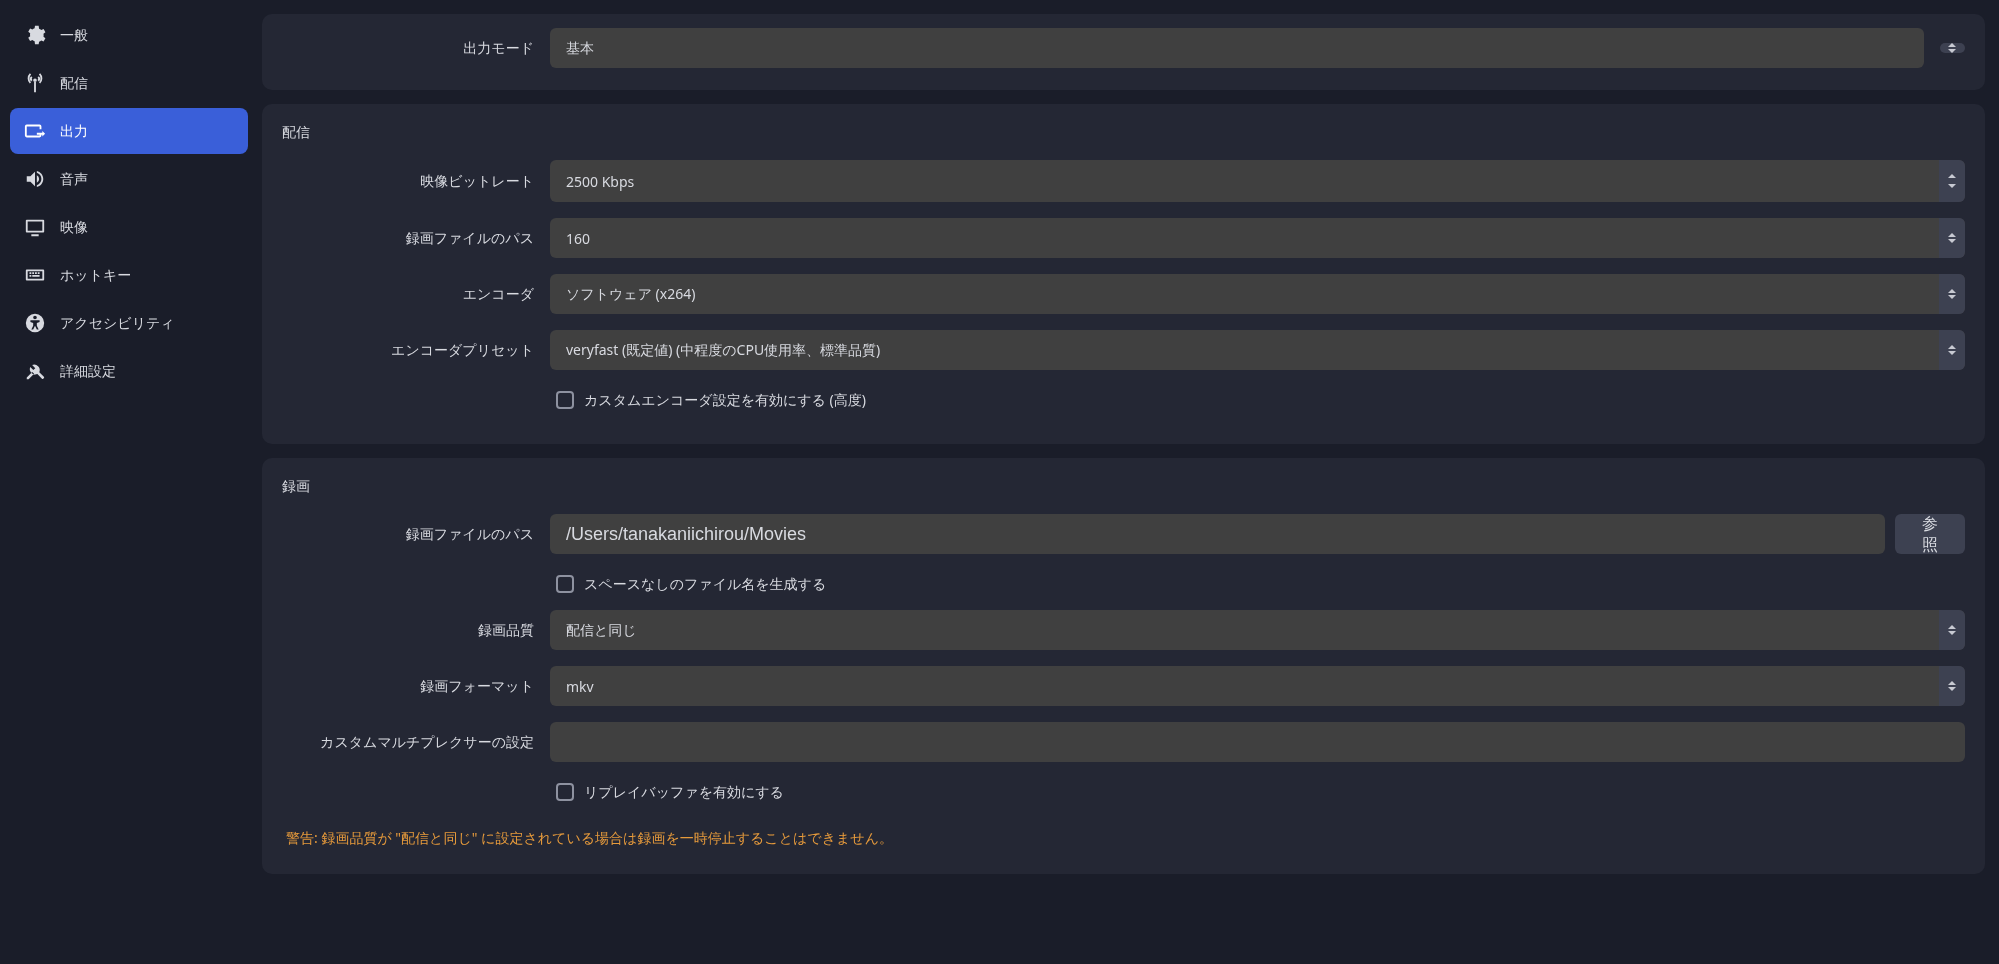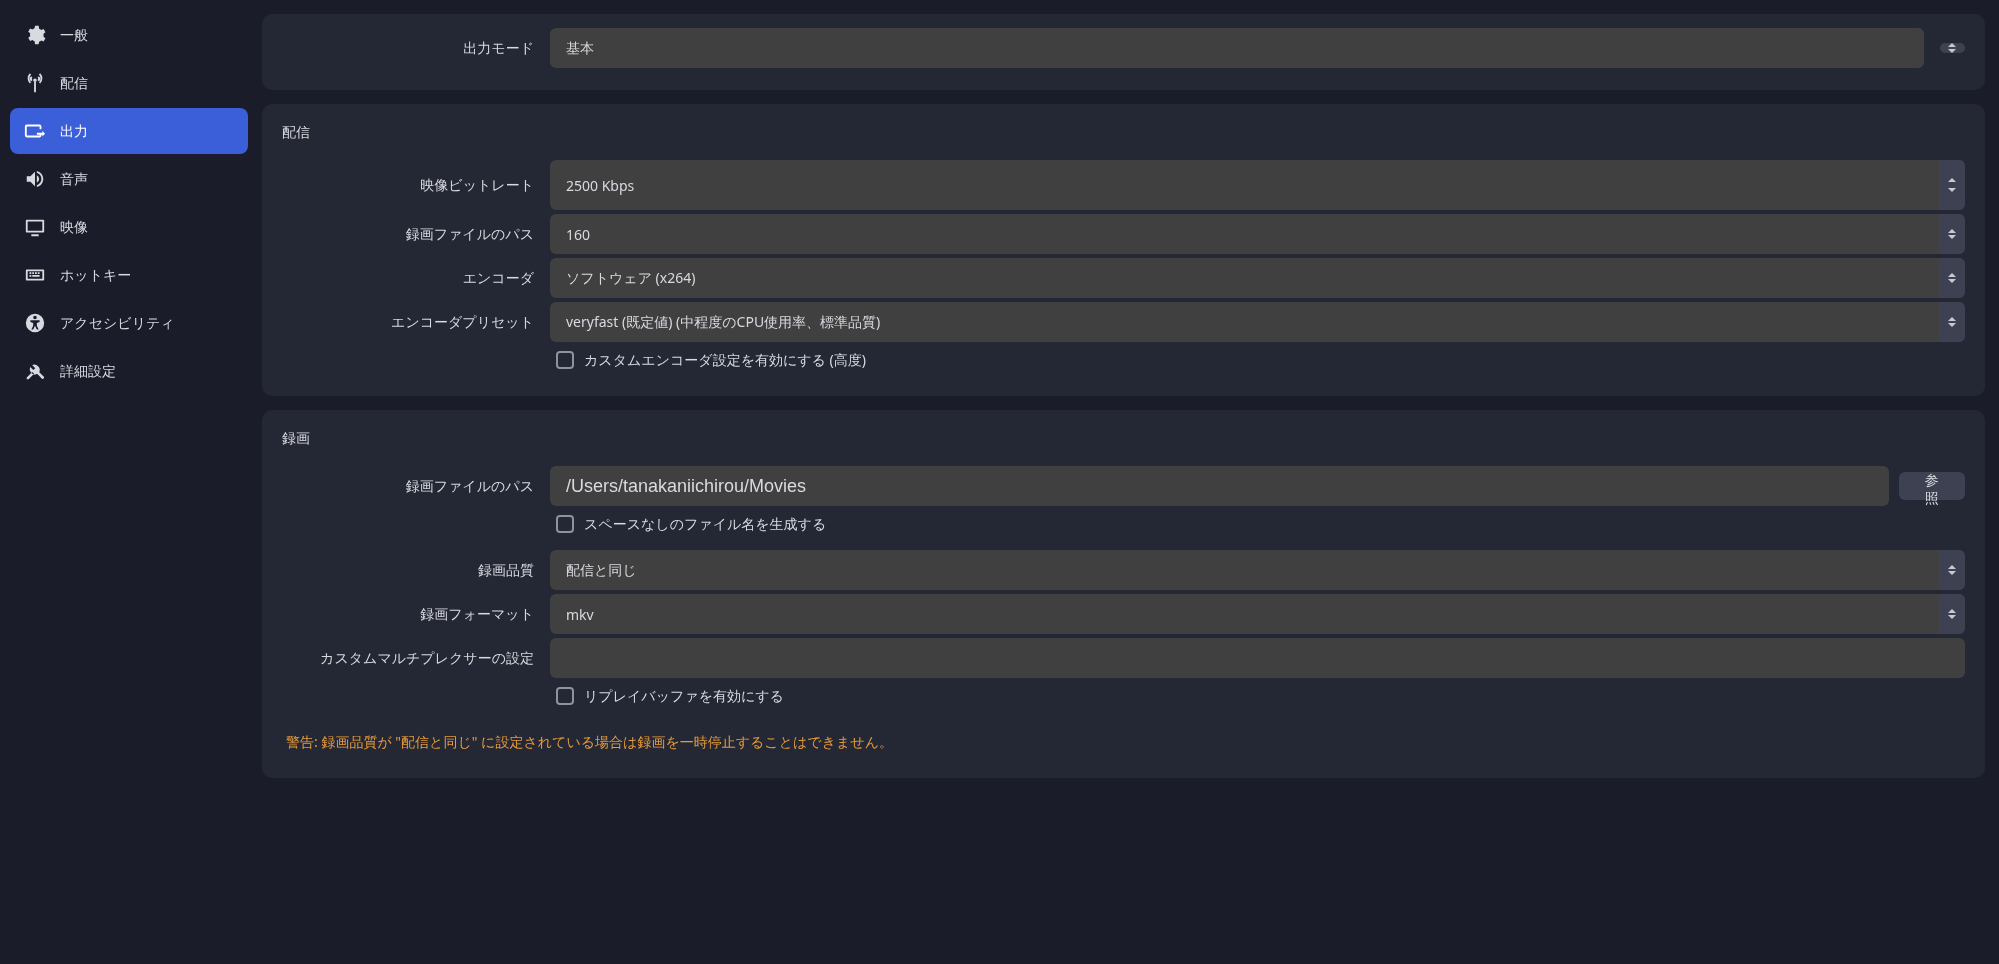--- a/index.html
+++ b/index.html
@@ -56,21 +56,21 @@
   background: #242734;
   border-radius: 10px;
   padding: 18px 20px 22px 20px;
 }
 .panel.top { padding-top: 14px; padding-bottom: 14px; }
 .row {
   display: flex;
   align-items: center;
   gap: 12px;
   min-height: 40px;
-  margin-bottom: 4px;
+  margin-bottom: 16px;
 }
 .row:last-child { margin-bottom: 0; }
 .row-label {
   width: 256px;
   text-align: right;
   color: #d8dae0;
   flex-shrink: 0;
   padding-right: 4px;
 }
 .row-field { flex: 1; display: flex; gap: 10px; align-items: center; }
@@ -115,54 +115,54 @@
   border-radius: 6px;
   margin-left: 6px;
 }
 .arrow-up, .arrow-down {
   width: 0; height: 0;
   border-left: 4px solid transparent;
   border-right: 4px solid transparent;
 }
 .arrow-up { border-bottom: 4px solid #c8cad2; }
 .arrow-down { border-top: 4px solid #c8cad2; }
-.spinner.big { height: 50px; }
+.spinner.big { height: 42px; }
 .spinner.big .spin-buttons { gap: 6px; }
 .section-title {
   color: #d8dae0;
   margin-bottom: 18px;
   font-weight: normal;
 }
 .checkbox-row {
   display: flex;
   align-items: center;
   gap: 10px;
   padding-left: 274px;
   min-height: 28px;
   margin-bottom: 12px;
 }
-.checkbox-row:last-child { margin-bottom: 0; }
+.checkbox-row:last-child { margin-bottom: 8px; }
 .checkbox {
   width: 18px;
   height: 18px;
   border: 2px solid #8e92a0;
   border-radius: 4px;
   background: transparent;
   cursor: pointer;
   flex-shrink: 0;
 }
 .btn {
   background: #3d4151;
   border: none;
   border-radius: 6px;
   color: #d8dae0;
-  height: 28px;
+  height: 40px;
   padding: 0 20px;
   cursor: pointer;
-  font-size: 14px;
+  font-size: 16px;
 }
 .warning {
   color: #e69a3b;
   padding: 10px 4px 4px 4px;
   font-size: 14px;
 }
 .icon svg { fill: currentColor; }
 </style>
 </head>
 <body>

